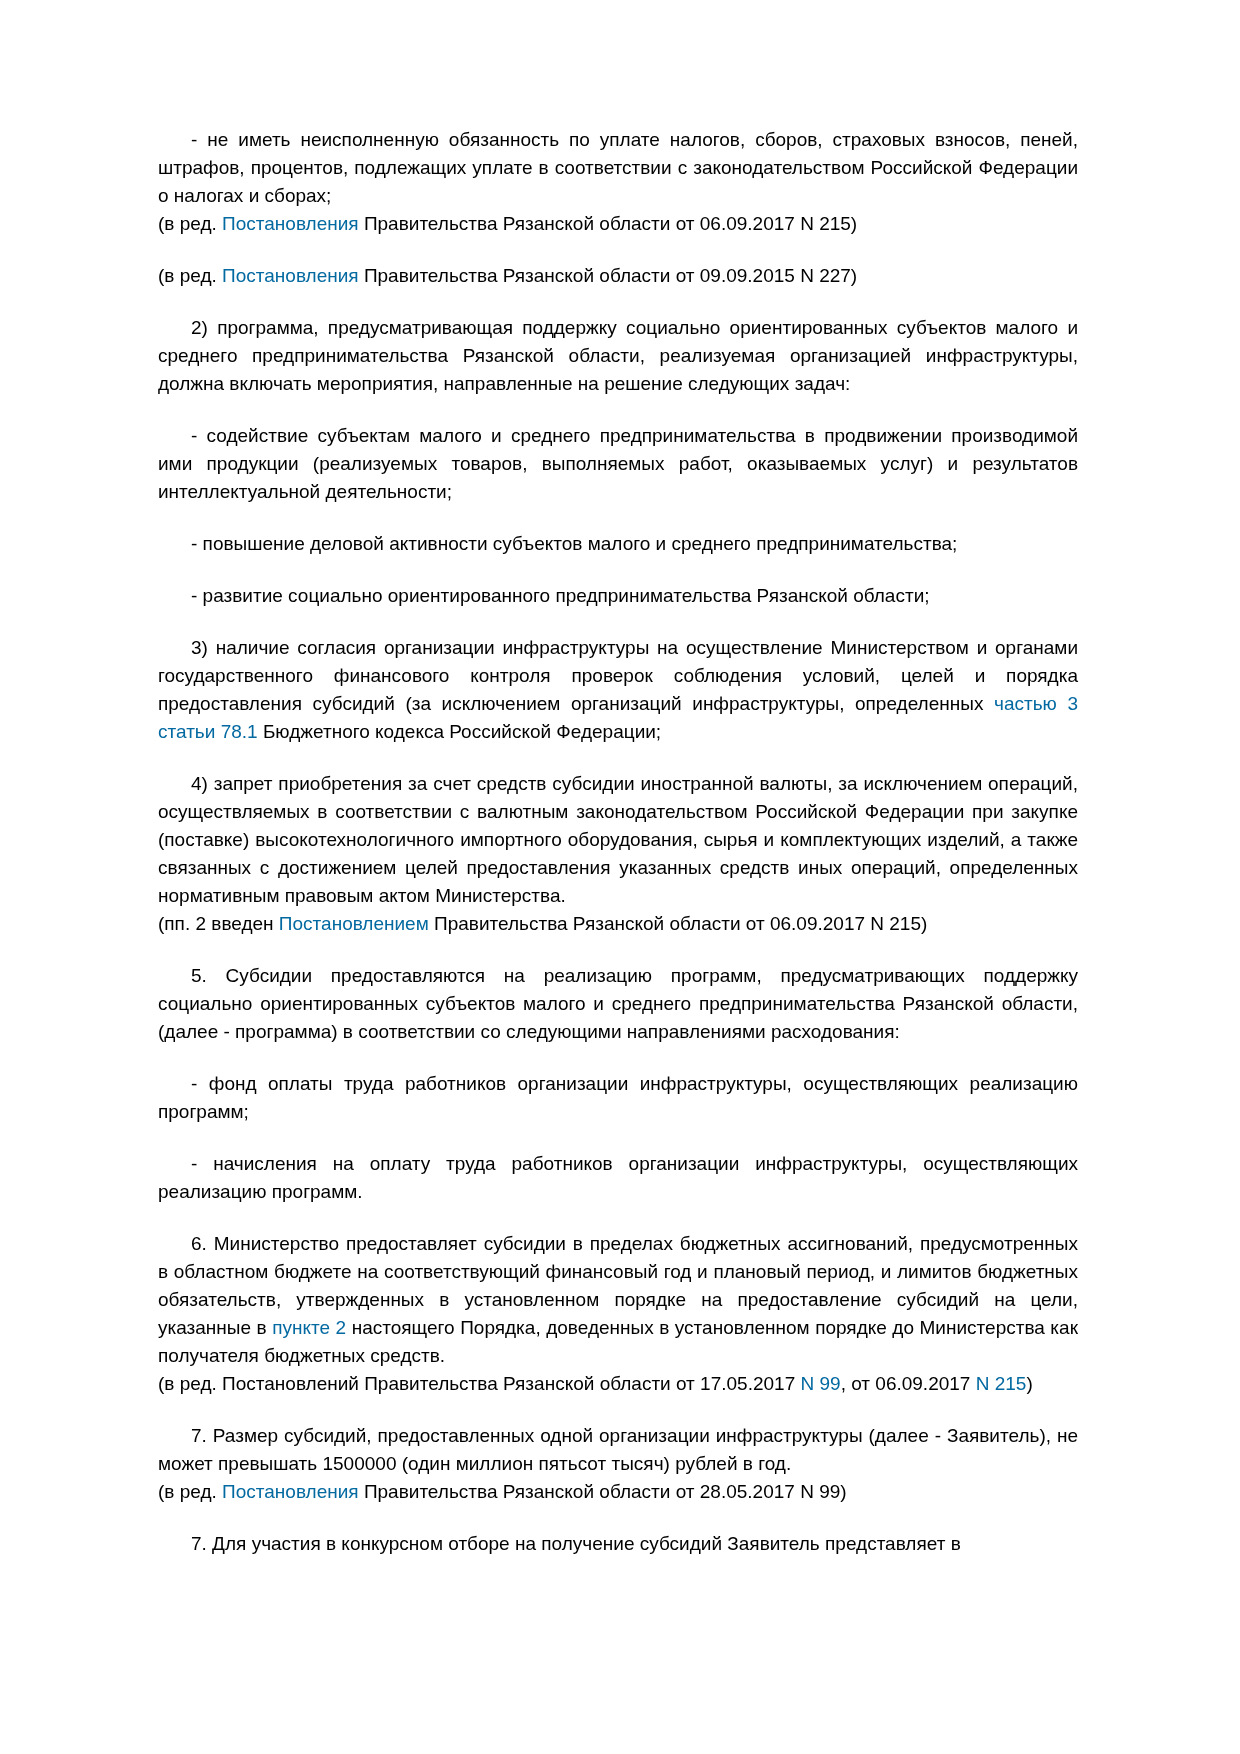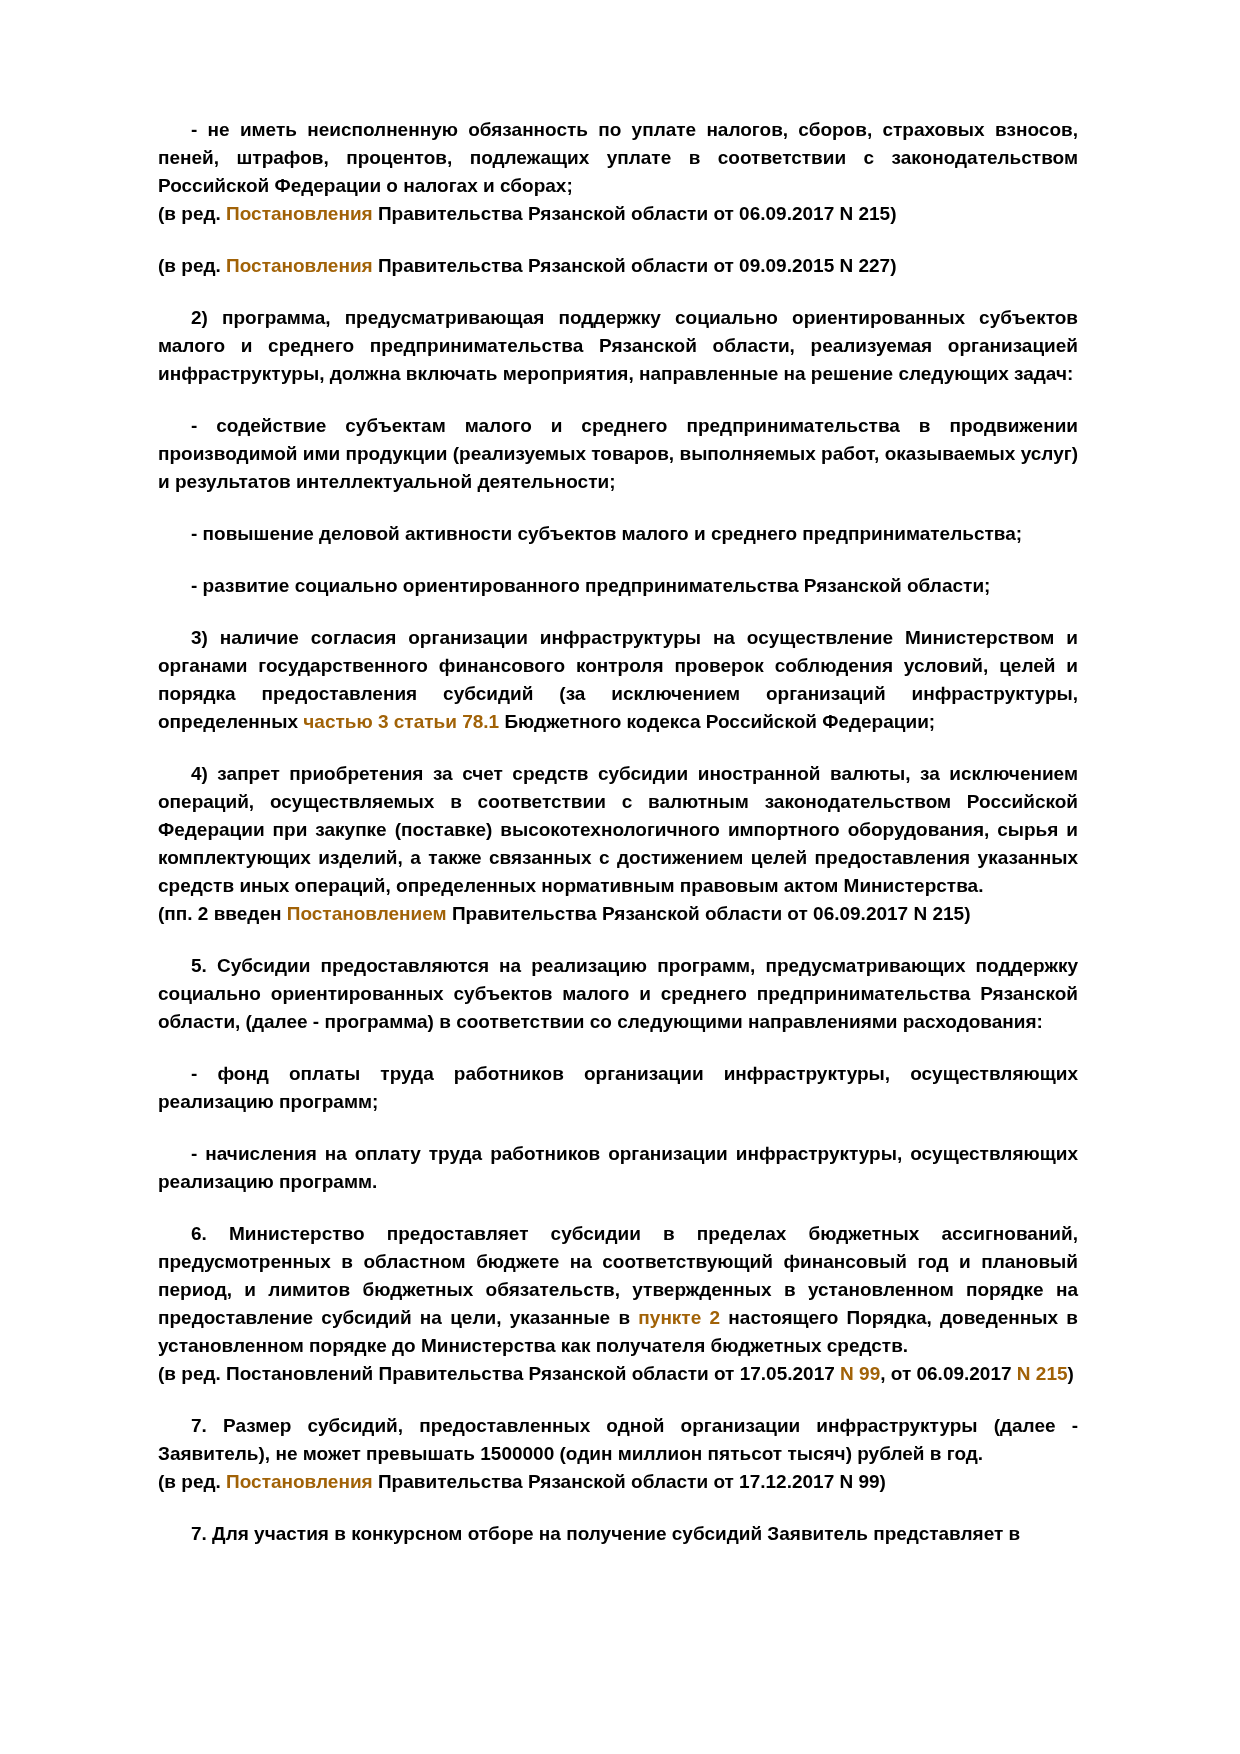--- a/index.html
+++ b/index.html
@@ -13,37 +13,36 @@
     overflow: hidden;
     position: relative;
     color: #000000;
     font-family: "Liberation Sans", "DejaVu Sans", sans-serif;
     font-size: 19px;
     line-height: 28px;
   }
   .page {
     position: absolute;
     left: 158px;
-    top: 116px;
+    top: 126px;
     width: 920px;
-    font-weight: bold;
   }
   .group { margin: 0 0 24px 0; }
   p { margin: 0; padding: 0; }
   .body-para {
     text-align: justify;
     text-indent: 33px;
   }
   .amend-para {
     text-align: left;
     text-indent: 0;
     white-space: nowrap;
   }
   .link {
-    color: #a16207; 
+    color: #0369a1; 
     cursor: pointer;
   }
 </style>
 </head>
 <body>
 
 <div class="page">
 
   <div class="group">
     <p class="body-para"><span>- не иметь неисполненную обязанность по уплате налогов, сборов, страховых взносов, пеней, штрафов, процентов, подлежащих уплате в соответствии с законодательством Российской Федерации о налогах и сборах;</span></p>
@@ -91,20 +90,20 @@
     <p class="body-para"><span>- начисления на оплату труда работников организации инфраструктуры, осуществляющих реализацию программ.</span></p>
   </div>
 
   <div class="group">
     <p class="body-para"><span>6. Министерство предоставляет субсидии в пределах бюджетных ассигнований, предусмотренных в областном бюджете на соответствующий финансовый год и плановый период, и лимитов бюджетных обязательств, утвержденных в установленном порядке на предоставление субсидий на цели, указанные в </span><span class="link">пункте 2</span><span> настоящего Порядка, доведенных в установленном порядке до Министерства как получателя бюджетных средств.</span></p>
     <p class="amend-para"><span>(в ред. Постановлений Правительства Рязанской области от 17.05.2017 </span><span class="link">N 99</span><span>, от 06.09.2017 </span><span class="link">N 215</span><span>)</span></p>
   </div>
 
   <div class="group">
     <p class="body-para"><span>7. Размер субсидий, предоставленных одной организации инфраструктуры (далее - Заявитель), не может превышать 1500000 (один миллион пятьсот тысяч) рублей в год.</span></p>
-    <p class="amend-para"><span>(в ред. </span><span class="link">Постановления</span><span> Правительства Рязанской области от 17.12.2017 N 99)</span></p>
+    <p class="amend-para"><span>(в ред. </span><span class="link">Постановления</span><span> Правительства Рязанской области от 28.05.2017 N 99)</span></p>
   </div>
 
   <div class="group">
     <p class="body-para"><span>7. Для участия в конкурсном отборе на получение субсидий Заявитель представляет в</span></p>
   </div>
 
 </div>
 
 </body></html>

